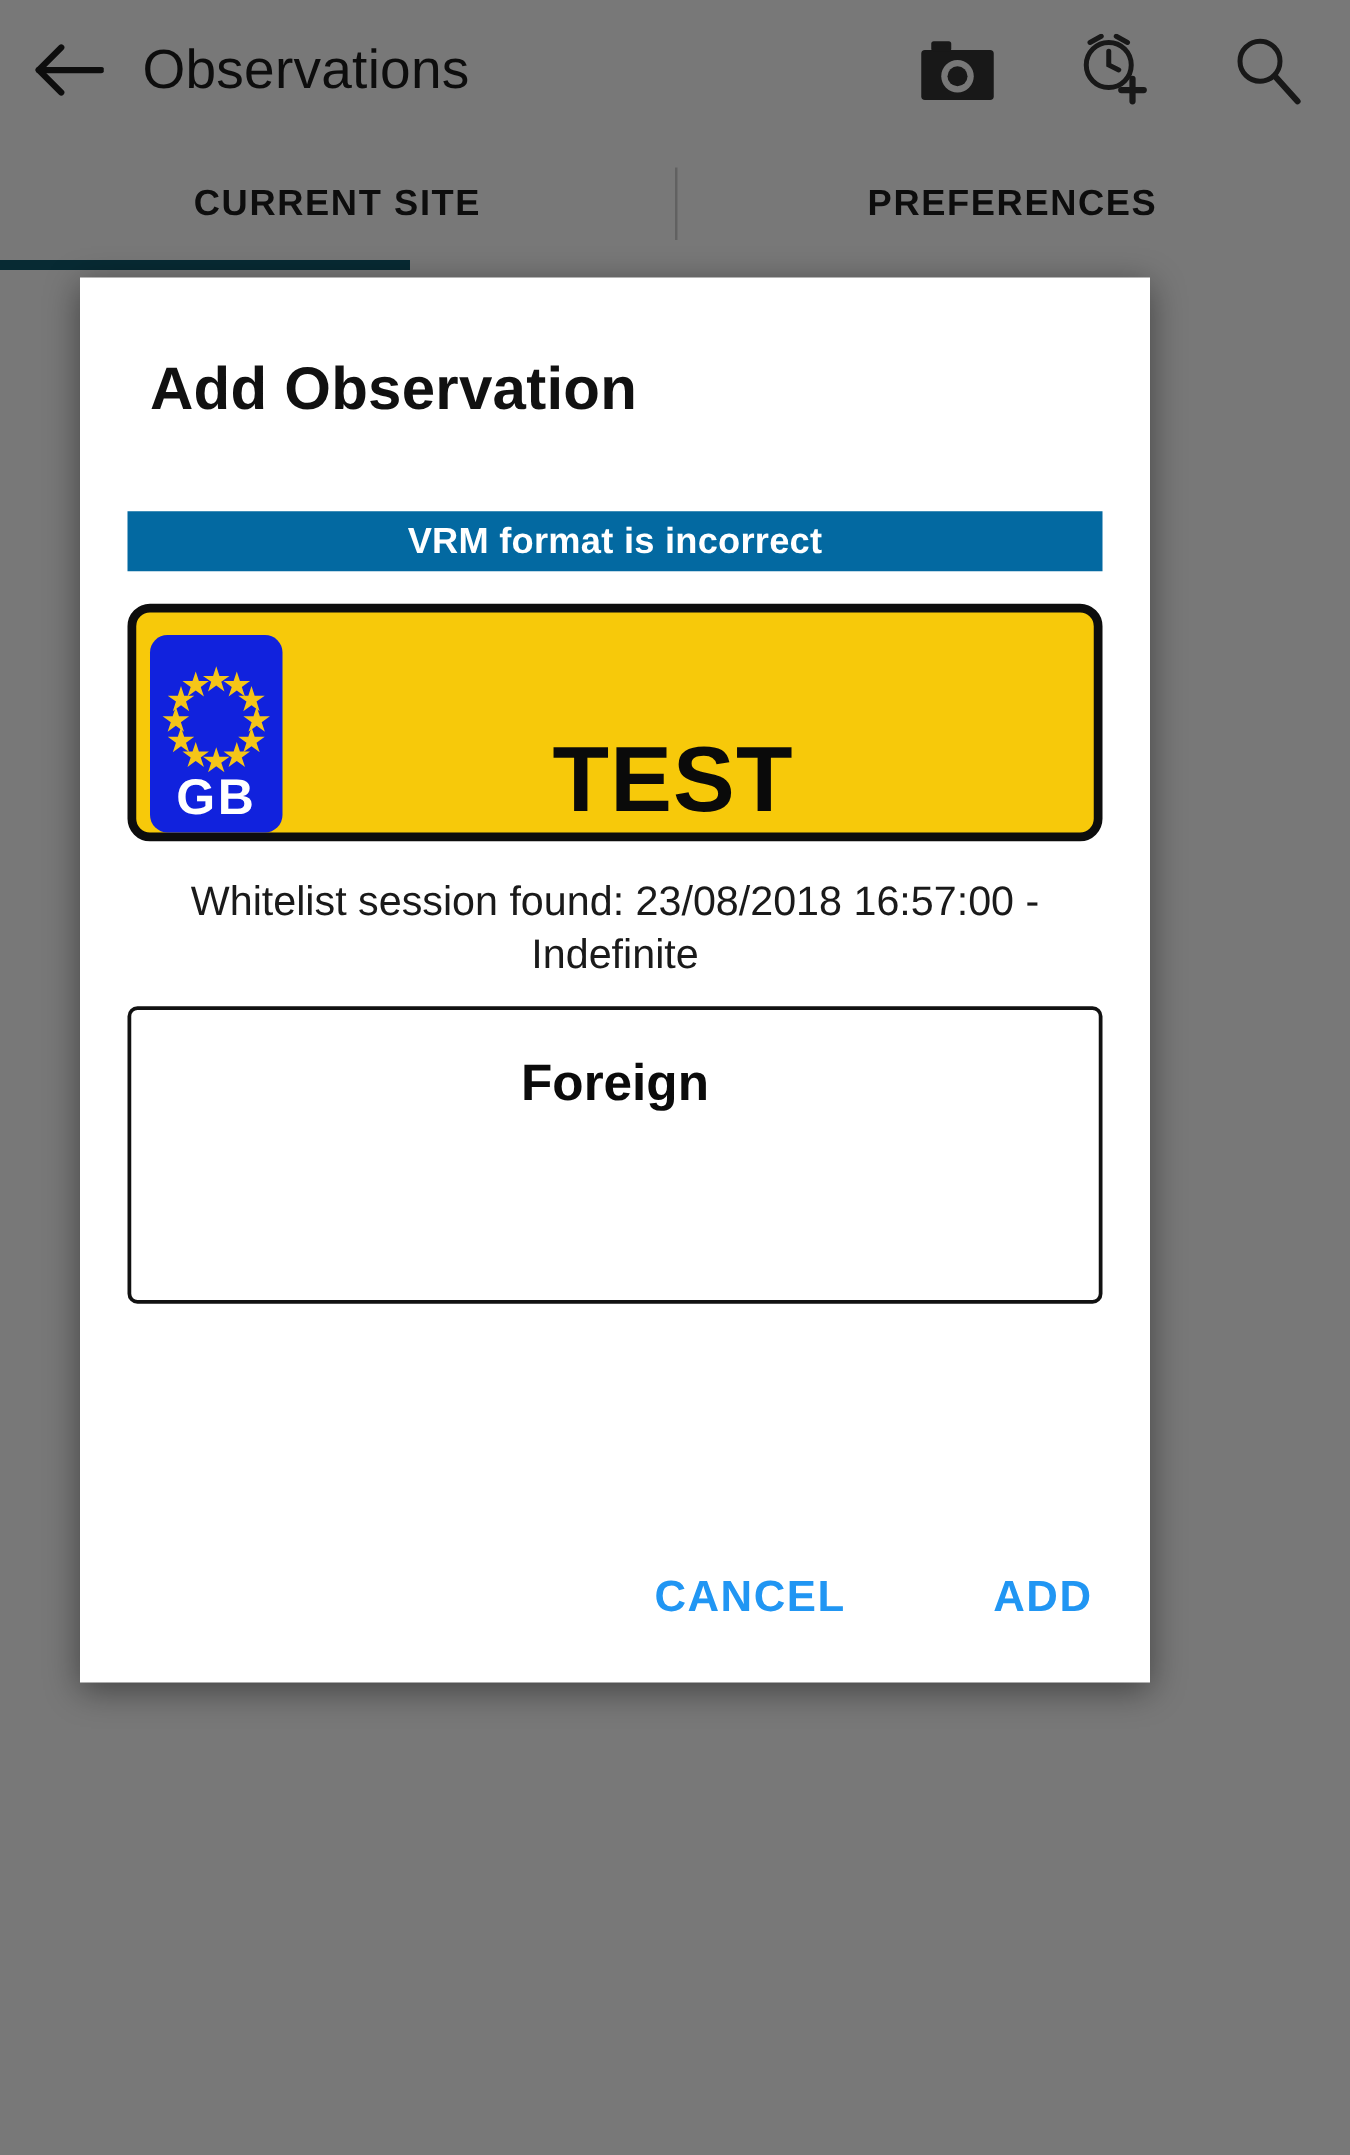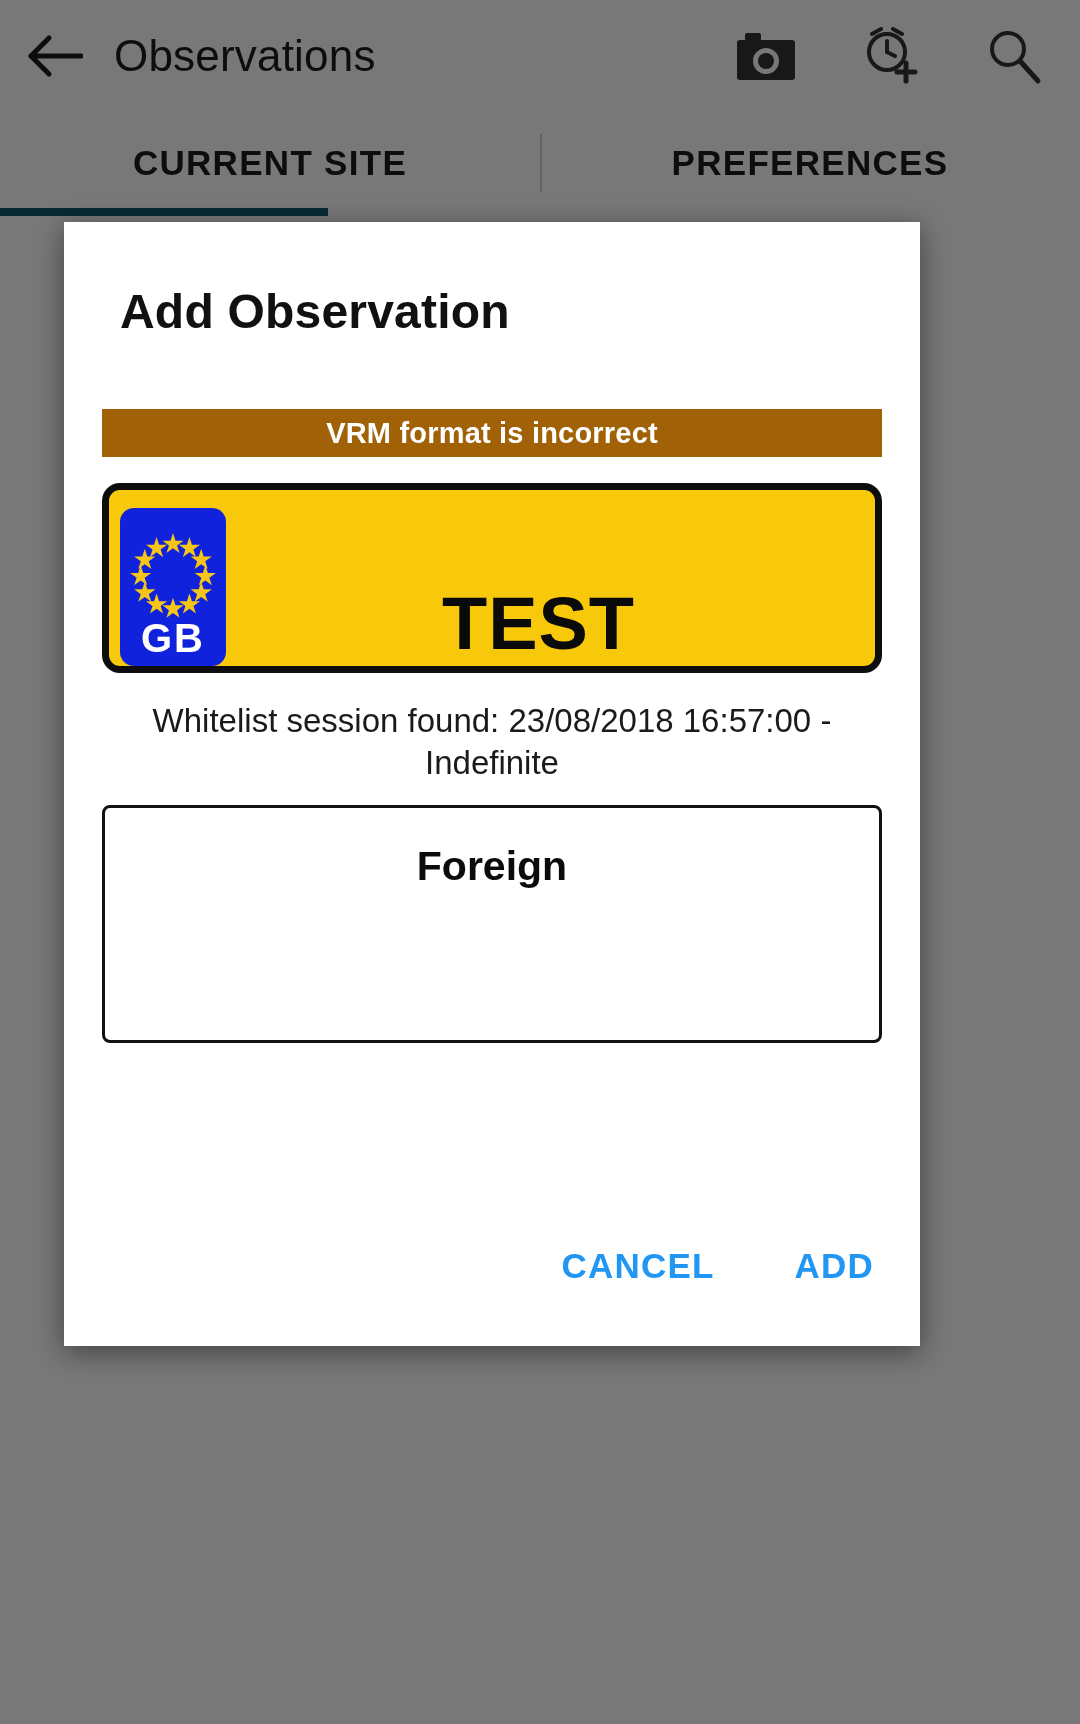--- a/index.html
+++ b/index.html
@@ -53,21 +53,21 @@
   .tabbar {
     position: absolute; left: 0; top: 112px;
     width: 1080px; height: 102px;
     background: #ffffff;
     display: flex;
   }
   .tab {
     flex: 1 1 0;
     display: flex; align-items: center; justify-content: center;
     position: relative;
-    font-size: 35px;
+    font-size: 29px;
     font-weight: 700;
     letter-spacing: 1.3px;
     color: #1d1d1d;
   }
   .tab + .tab::before {
     content: "";
     position: absolute; left: 0; top: 22px; bottom: 22px;
     width: 2px; background: #cfcfcf;
   }
   .tab-indicator {
@@ -97,21 +97,21 @@
   }
   .dialog-title {
     position: absolute; left: 56px; top: 62px;
     font-size: 48px; font-weight: 700; color: #111;
     letter-spacing: .2px;
   }
 
   .error-banner {
     position: absolute; left: 38px; top: 187px;
     width: 780px; height: 48px;
-    background: #a16207;
+    background: #0369a1;
     color: #ffffff;
     display: flex; align-items: center; justify-content: center;
     font-size: 29px; font-weight: 700;
     letter-spacing: .2px;
   }
 
   
   .plate {
     position: absolute; left: 38px; top: 261px;
     width: 780px; height: 190px;
@@ -220,22 +220,22 @@
     text-align: center;
     color: #111;
     outline: none;
   }
   .alert-unit {
     font-size: 38px; color: #1a1a1a;
   }
 
   
   .dialog-actions {
-    position: absolute; right: 42px; bottom: 52px;
-    display: flex; align-items: center; gap: 72px;
+    position: absolute; right: 42px; bottom: 40px;
+    display: flex; align-items: center; gap: 110px;
   }
   .dlg-btn {
     background: none; border: none;
     font-family: "Liberation Sans", sans-serif;
     font-size: 35px;
     font-weight: 700;
     letter-spacing: 1.2px;
     color: #2196f3;
     cursor: pointer;
     padding: 8px 4px;

